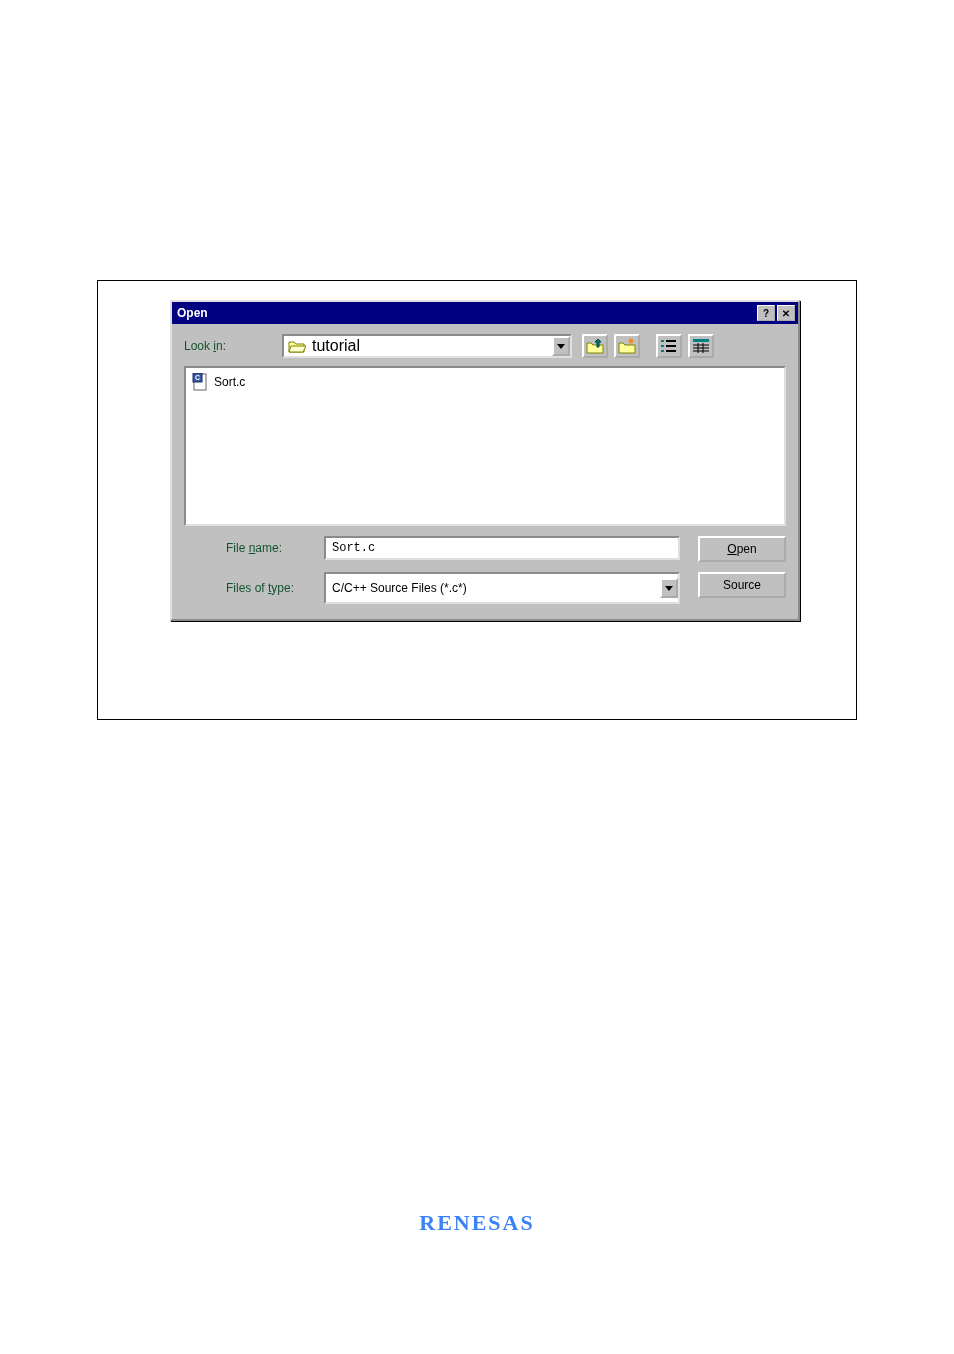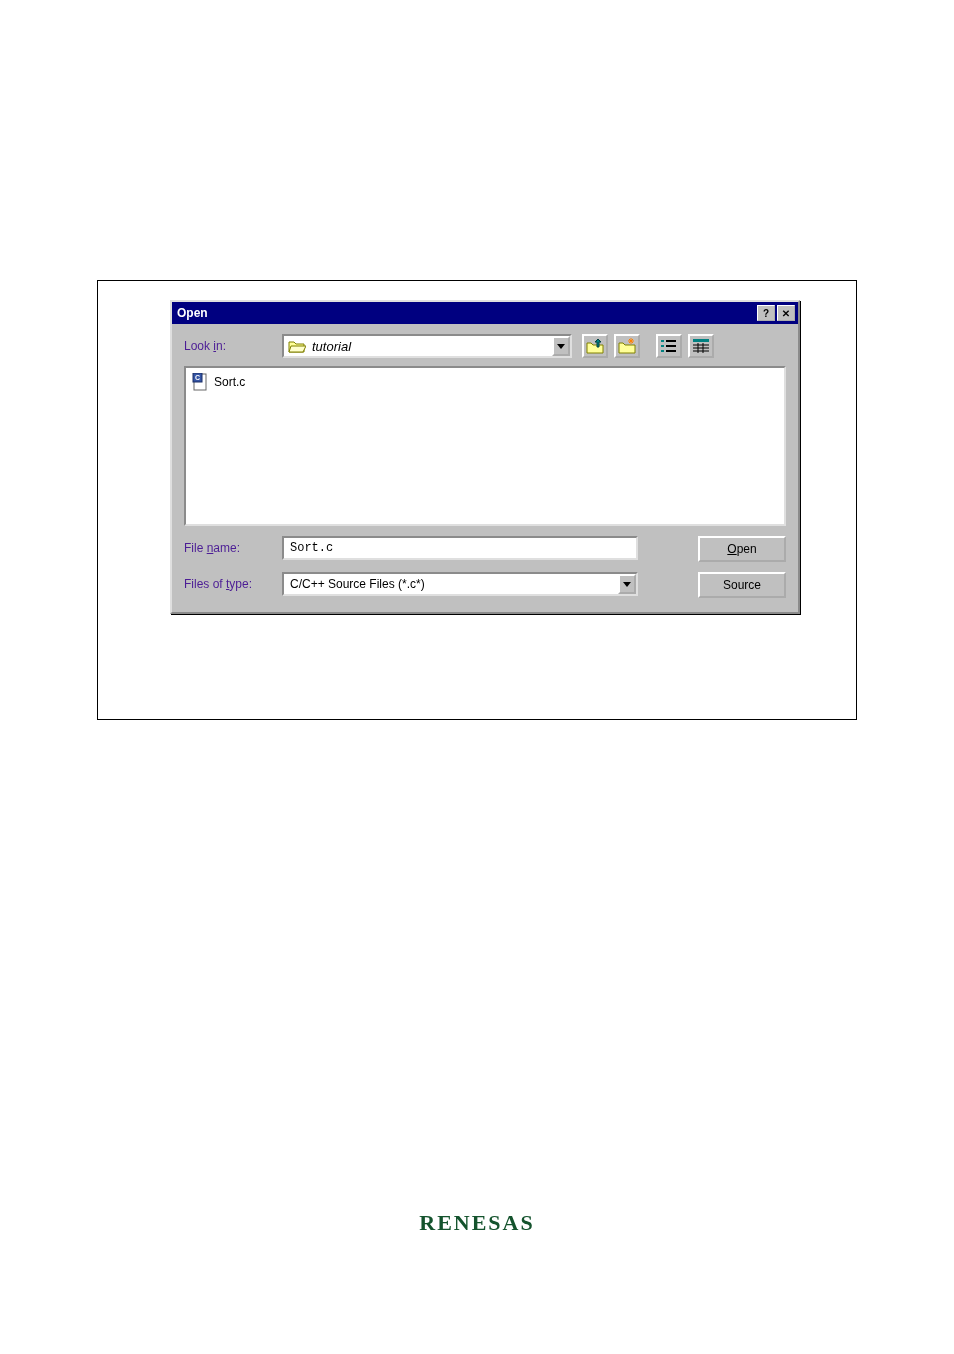--- a/index.html
+++ b/index.html
@@ -70,21 +70,21 @@
       padding: 10px 12px 14px 12px;
       background: #c0c0c0;
     }
     .row {
       display: flex;
       align-items: center;
       margin-bottom: 8px;
     }
     .label {
       width: 98px;
-      color: #4c1d95;
+      color: #14532d;
       font-size: 12px;
     }
     .underline {
       text-decoration: underline;
     }
     .lookin-combo {
       display: flex;
       align-items: center;
       background: #fff;
       border: 2px inset #dfdfdf;
@@ -96,23 +96,22 @@
       height: 14px;
       margin: 0 4px;
       position: relative;
       display: inline-block;
     }
     .folder-open-icon svg {
       display: block;
     }
     .lookin-text {
       flex: 1;
-      font-size: 13px;
+      font-size: 16px;
       padding-left: 2px;
-      font-style: italic;
     }
     .combo-arrow {
       width: 18px;
       height: 20px;
       background: #c0c0c0;
       border: 2px outset #fff;
       display: flex;
       align-items: center;
       justify-content: center;
       cursor: pointer;
@@ -193,47 +192,48 @@
       width: 356px;
       padding: 2px 6px;
       font-size: 12px;
       font-family: "Courier New", monospace;
       display: flex;
       align-items: center;
     }
     .select-combo {
       background: #fff;
       border: 2px inset #dfdfdf;
-      height: 24px;
+      height: 32px;
       width: 356px;
       display: flex;
       align-items: center;
       gap: 45px;
     }
     .select-text {
       flex: 1;
       padding: 0 6px;
       font-size: 12px;
     }
     .bottom-row {
       display: flex;
       align-items: center;
       margin-bottom: 12px;
+      justify-content: flex-end;
     }
     .logo-row {
       position: absolute;
       top: 1210px;
       left: 0;
       width: 954px;
       text-align: center;
       font-family: Georgia, serif;
       font-size: 22px;
       font-weight: bold;
       letter-spacing: 2px;
-      color: #14532d;
+      color: #3b82f6;
     }
   </style>
 </head>
 <body>
 
 <div class="page-border"></div>
 
 <div class="dialog">
   <div class="titlebar">
     <span class="titlebar-title">Open</span>

